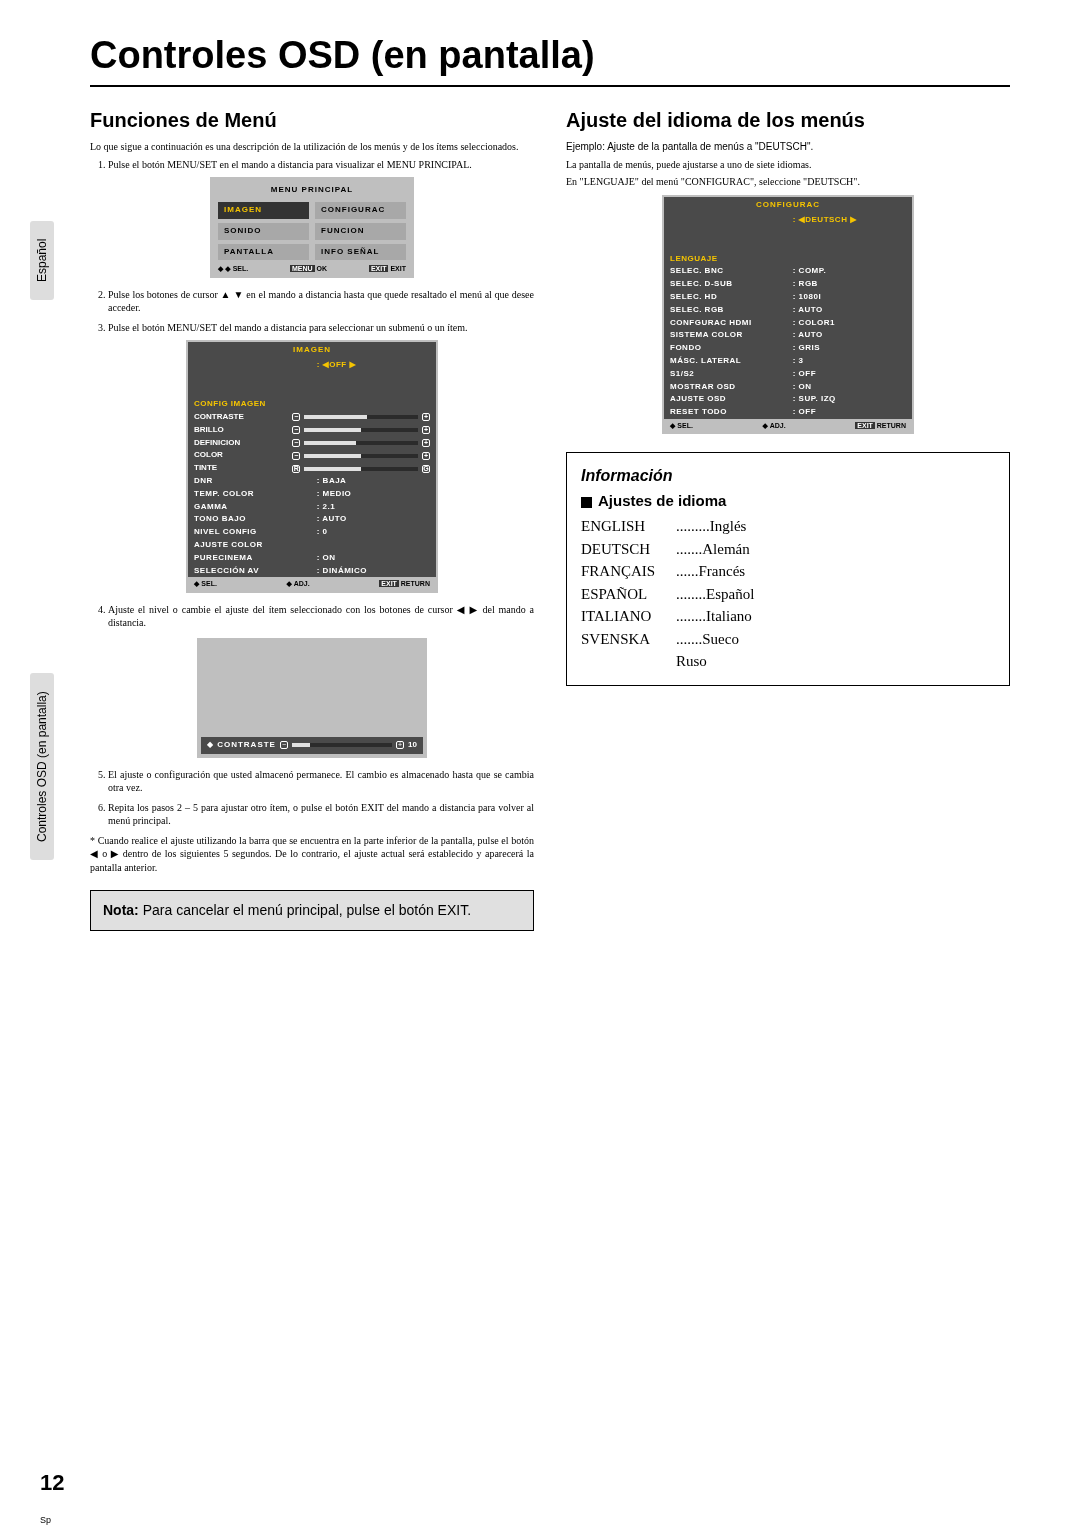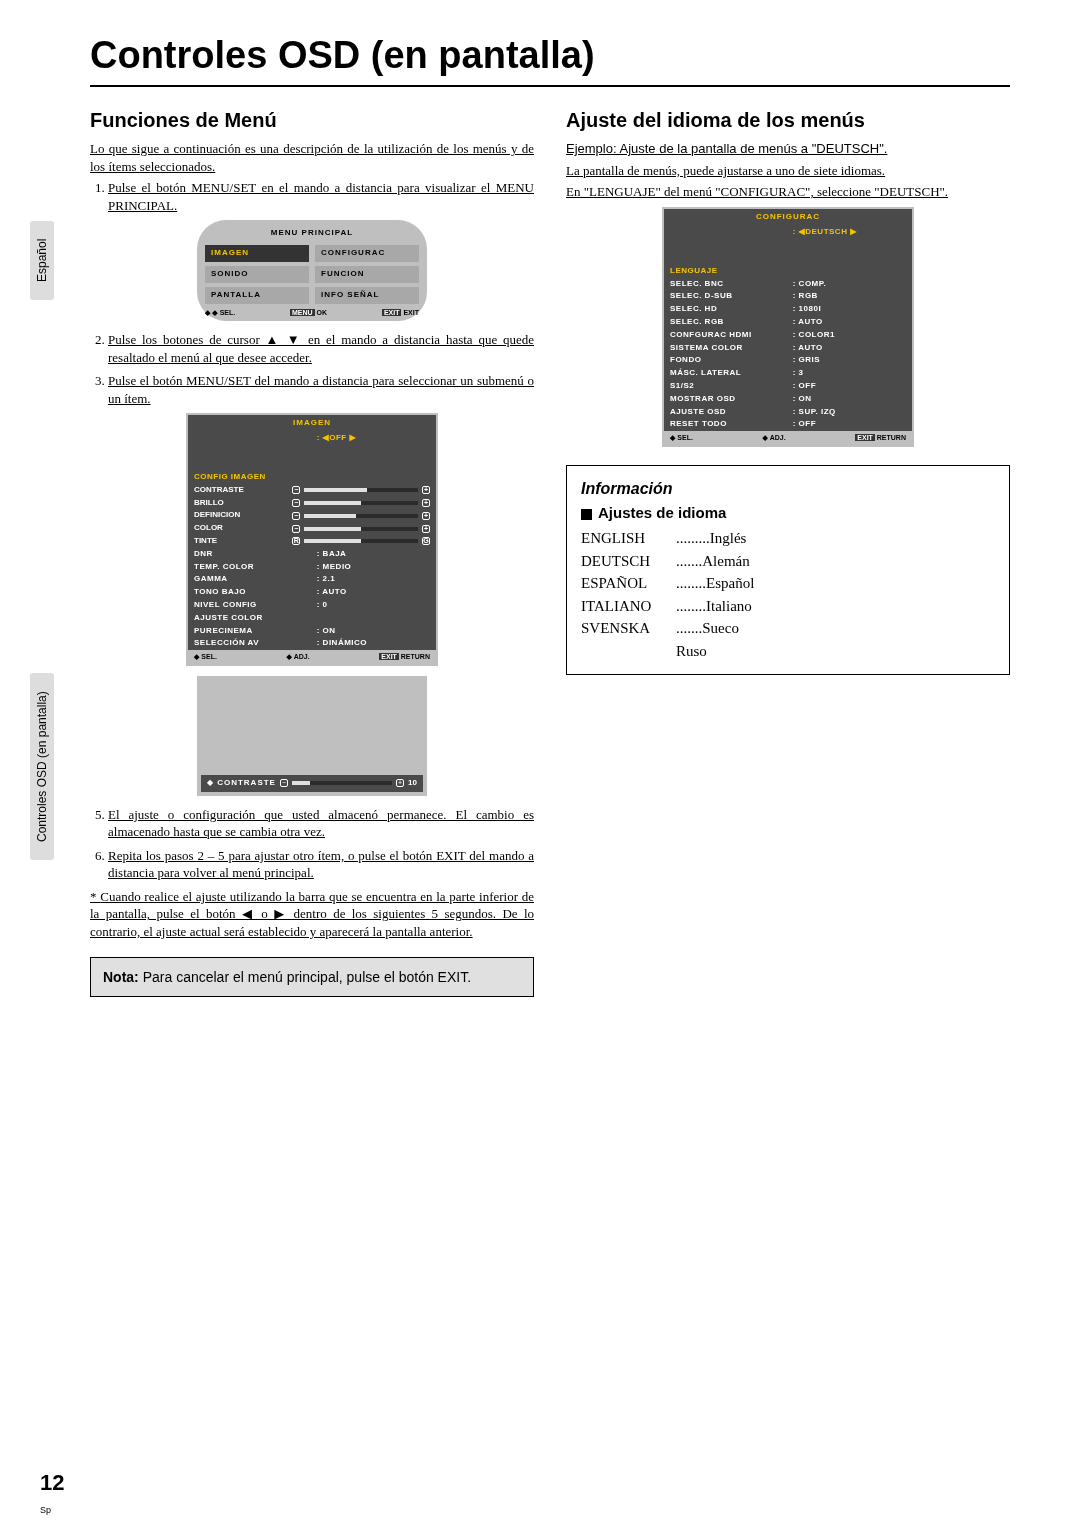--- a/index.html
+++ b/index.html
@@ -28,40 +28,40 @@
     content:""; display:block; border-bottom:2px solid #000; margin-top:4px;
   }
   .cols { display:flex; gap:32px; margin-top:10px; }
   .col { flex:1 1 50%; }
   h2.sub {
     font-family: Arial, sans-serif;
     font-weight: 900;
     font-size: 20px;
     margin: 10px 0 6px 0;
   }
-  p, li { font-size: 13px; text-align: justify; text-decoration: underline; }
+  p, li { font-size: 10px; text-align: justify; }
   ol { margin-left: 18px; margin-top:4px; }
   ol li { margin-bottom: 6px; }
   .para { margin-bottom: 4px; }
   .side-tab-lang {
     position:absolute; left:30px; top:300px; transform:rotate(-90deg); transform-origin:left top;
     font-family: Arial, sans-serif; font-size:12px;
     background:#ddd; padding:4px 18px; border-radius:3px;
   }
   .side-tab-sec {
     position:absolute; left:30px; top:860px; transform:rotate(-90deg); transform-origin:left top;
     font-family: Arial, sans-serif; font-size:12px;
     background:#ddd; padding:4px 18px; border-radius:3px;
   }
   .page-num { position:absolute; left:40px; bottom:30px; font-weight:bold; font-size:22px; font-family:Arial,sans-serif;}
-  .sp-mark { position:absolute; left:40px; bottom:12px; font-size:9px; font-family:Arial,sans-serif;}
+  .sp-mark { position:absolute; left:40px; bottom:2px; font-size:9px; font-family:Arial,sans-serif;}
   
   .osd-grey {
-    margin:6px auto 10px auto; width:230px; background:#bfbfbf; padding:8px 8px 4px 8px;
-    font-family: Arial, sans-serif; font-size:9px; font-weight:bold; color:#000;border-radius:29px;
+    margin:6px auto 10px auto; width:204px; background:#bfbfbf; padding:8px 8px 4px 8px;
+    font-family: Arial, sans-serif; font-size:9px; font-weight:bold; color:#000;
   }
   .osd-grey .title { text-align:center; letter-spacing:1px; font-size:8px; margin-bottom:6px;}
   .osd-grey .grid { display:grid; grid-template-columns:1fr 1fr; gap:4px 6px; }
   .osd-grey .cell { background:#333; color:#fff; padding:3px 6px; font-size:8px; letter-spacing:1px;}
   .osd-grey .cell.light { background:#a8a8a8; color:#000; }
   .osd-grey .cell.hl { color:#f5c400; }
   .osd-grey .foot { display:flex; justify-content:space-between; font-size:7px; margin-top:4px;}
   .osd-grey .foot .fbtn { background:#333; color:#fff; padding:0 2px; font-size:7px;}
   
   .osd-black {
@@ -232,20 +232,23 @@
               </div>
             </div>
         </div>
         <div class="foot">
           <span>◆ SEL.</span>
           <span>◆ ADJ.</span>
           <span><span class="fbtn">EXIT</span> <span>RETURN</span></span>
         </div>
       </div>
 
+      <ol start="4">
+        <li>Ajuste el nivel o cambie el ajuste del ítem seleccionado con los botones de cursor ◀ ▶ del mando a distancia.</li>
+      </ol>
 
       <div class="osd-small">
         <div class="bar-area">
           <span class="updn">◆</span>
           <span class="cklabel">CONTRASTE</span>
           <span class="minus">−</span>
           <div class="bar">
               <div class="fill"></div>
             </div>
           <span class="plus">+</span>
@@ -344,20 +347,25 @@
               <span class="code">ENGLISH</span>
               <span class="dots">......... </span>
               <span>Inglés</span>
             </div>
             <div class="ll">
               <span class="code">DEUTSCH</span>
               <span class="dots">....... </span>
               <span>Alemán</span>
             </div>
             <div class="ll">
+              <span class="code">FRANÇAIS</span>
+              <span class="dots">...... </span>
+              <span>Francés</span>
+            </div>
+            <div class="ll">
               <span class="code">ESPAÑOL</span>
               <span class="dots">........ </span>
               <span>Español</span>
             </div>
             <div class="ll">
               <span class="code">ITALIANO</span>
               <span class="dots">........ </span>
               <span>Italiano</span>
             </div>
             <div class="ll">

